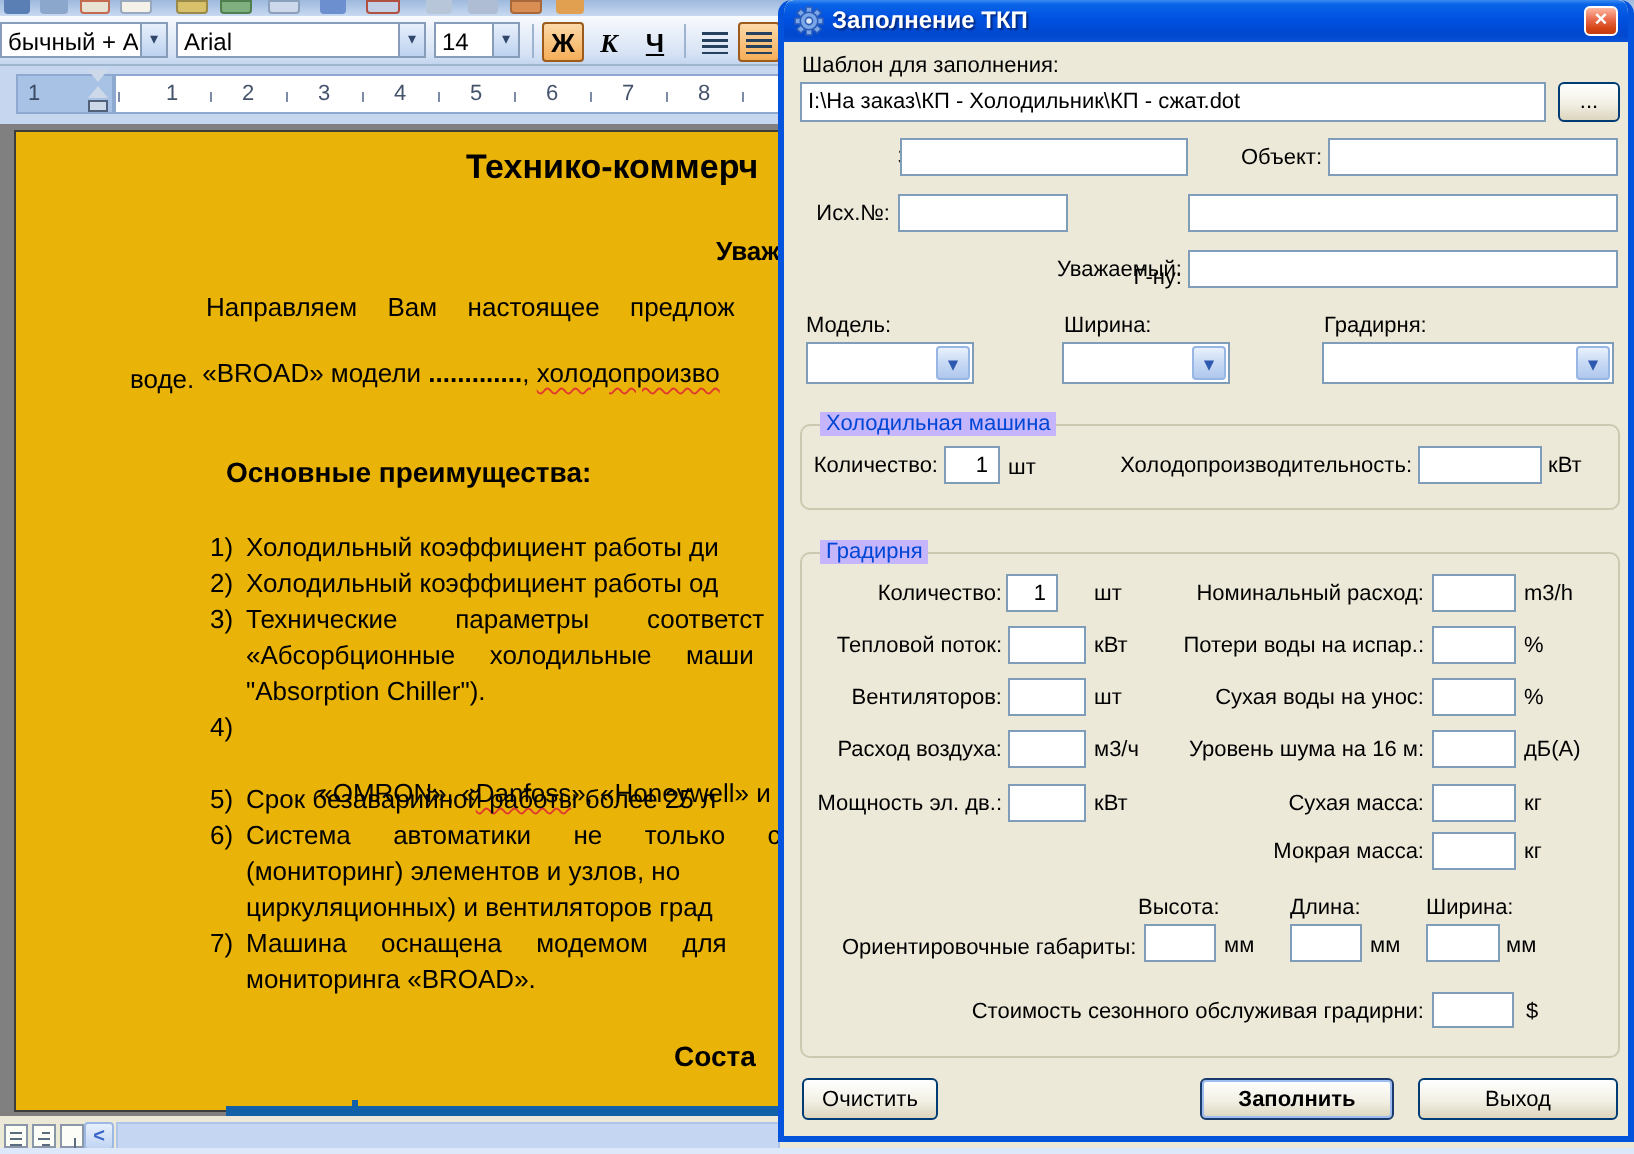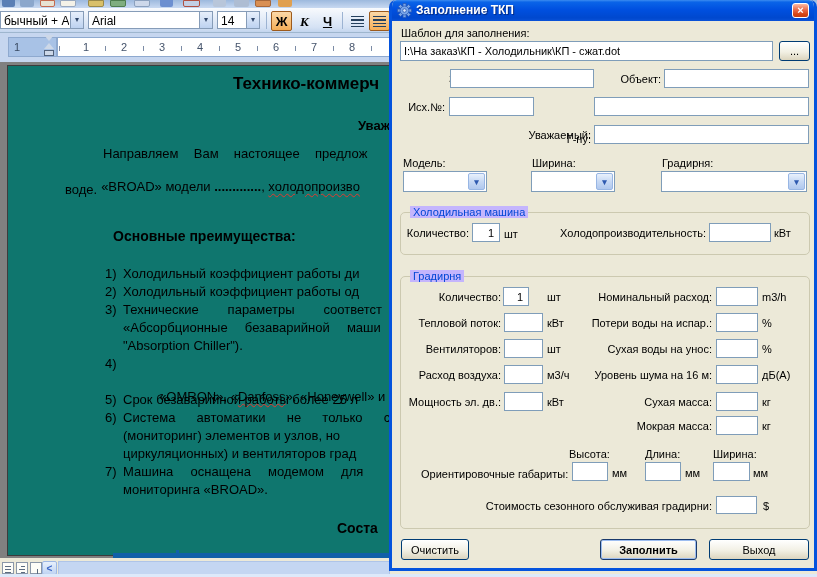--- a/index.html
+++ b/index.html
@@ -33,21 +33,21 @@
     background-image:repeating-linear-gradient(90deg,transparent 0 18px,#7c8ca6 18px 19px);
     background-size:100% 5px;background-repeat:repeat-x;background-position:10px 8px;}
   .ruler-num{position:absolute;top:3px;font-size:11px;color:#44536b;background:#fff;padding:0 3px;}
   .indent-marker{position:absolute;left:44px;top:2px;width:9px;height:24px;}
   .indent-marker .tri-d{width:0;height:0;border-left:5px solid transparent;border-right:5px solid transparent;border-top:6px solid #cdd8e8;}
   .indent-marker .tri-u{width:0;height:0;border-left:5px solid transparent;border-right:5px solid transparent;border-bottom:6px solid #cdd8e8;margin-top:5px;}
   .indent-marker .sq{width:10px;height:6px;background:#cdd8e8;border:1px solid #51617a;margin-top:1px;}
 
   
   .docarea{position:absolute;left:0;top:62px;width:817px;height:496px;background:#808080;}
-  .page{position:absolute;left:7px;top:3px;width:700px;height:491px;background:#0f766e;border:1px solid #3c3c3c;}
+  .page{position:absolute;left:7px;top:3px;width:700px;height:491px;background:#eab308;border:1px solid #3c3c3c;}
   .dline{position:absolute;font-size:13px;color:#000;white-space:pre;}
   .b{font-weight:bold;}
   .wavy{text-decoration:underline;text-decoration-style:wavy;text-decoration-color:#e03a2f;text-underline-offset:2px;text-decoration-thickness:1px;}
   .blue-strip{position:absolute;left:113px;top:491px;width:277px;height:6px;background:#1160a8;}
   .blue-notch{position:absolute;left:176px;top:488px;width:3px;height:3px;background:#1160a8;}
 
   
   .statusbar{position:absolute;left:0;top:558px;width:817px;height:19px;background:#ece9d8;}
   .view-ico{position:absolute;top:4px;width:12px;height:12px;border:1px solid #8a97a8;background:#fdfdf8;}
   .view-ico i{position:absolute;left:2px;right:2px;height:1px;background:#5b6b80;}
@@ -165,21 +165,21 @@
         <div class="dline b" style="left:105px;top:162px;font-size:14px;">Основные преимущества:</div>
 
         <div class="dline" style="left:97px;top:200px;">1)</div>
         <div class="dline" style="left:115px;top:200px;">Холодильный коэффициент работы ди</div>
 
         <div class="dline" style="left:97px;top:218px;">2)</div>
         <div class="dline" style="left:115px;top:218px;">Холодильный коэффициент работы од</div>
 
         <div class="dline" style="left:97px;top:236px;">3)</div>
         <div class="dline" style="left:115px;top:236px;word-spacing:6px;">Технические   параметры   соответст</div>
-        <div class="dline" style="left:115px;top:254px;word-spacing:5px;">«Абсорбционные  безаварийной  маши</div>
+        <div class="dline" style="left:115px;top:254px;word-spacing:5px;">«Абсорбционные  холодильные  маши</div>
         <div class="dline" style="left:115px;top:272px;">"Absorption Chiller").</div>
 
         <div class="dline" style="left:97px;top:290px;">4)</div>
         <div class="dline" style="left:115px;top:308px;">
           <span>«OMRON», «</span><span class="wavy">Danfoss</span><span>», «Honeywell» и т</span>
         </div>
 
         <div class="dline" style="left:97px;top:326px;">5)</div>
         <div class="dline" style="left:115px;top:326px;">Срок безаварийной работы более 25 л</div>
 

